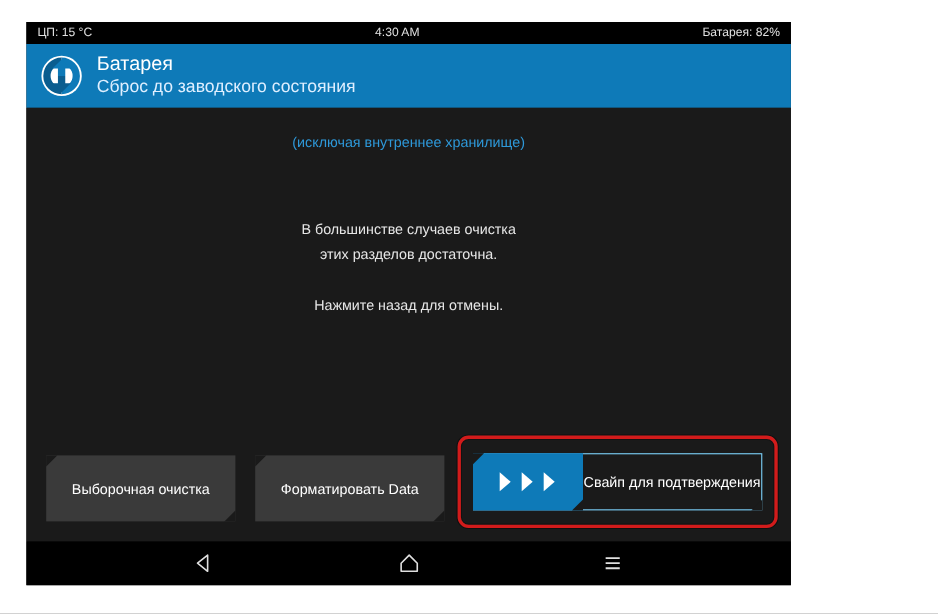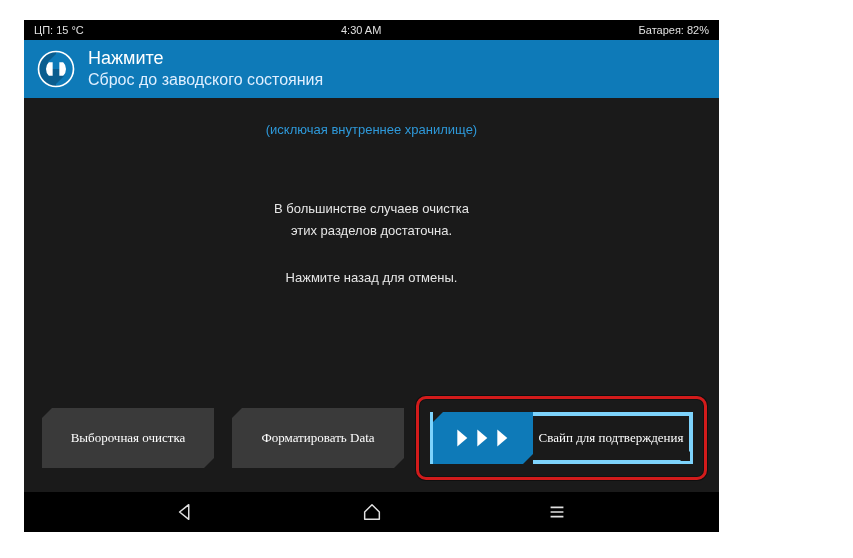--- a/index.html
+++ b/index.html
@@ -90,22 +90,21 @@
     margin-top: 28px;
   }
   
   .button-row {
     position: absolute;
     bottom: 18px;
     left: 18px;
     right: 18px;
     display: flex;
     gap: 18px;
-    align-items: center;
-    font-family: Liberation Serif, serif;
+    align-items: flex-end;
   }
   .flat-btn {
     height: 60px;
     background: #3a3a3a;
     color: #fff;
     font-size: 13px;
     display: flex;
     align-items: center;
     justify-content: center;
     flex: 0 0 172px;
@@ -143,21 +142,21 @@
     inset: -6px -6px -6px -6px;
     border: 3px solid #d21b1b;
     border-radius: 10px;
     pointer-events: none;
     box-shadow: 0 0 0 1px rgba(0,0,0,0.4), inset 0 0 0 1px rgba(0,0,0,0.3);
   }
   .swipe-track {
     position: relative;
     height: 52px;
     flex: 1;
-    border: 4px solid #7dd3fc;
+    border: 1px solid #7dd3fc;
     background: #1a1a1a;
     display: flex;
     align-items: center;
     margin: 0 8px;
   }
   .swipe-track::before {
     top: -1px; left: -1px;
     border-top: 10px solid #1a1a1a;
     border-right: 10px solid transparent;
   }
@@ -227,21 +226,21 @@
     <div class="logo">
       <svg viewBox="0 0 48 48" width="40" height="40">
         <circle cx="24" cy="24" r="22" fill="#fff"></circle>
         <path d="M24 4 A20 20 0 0 1 24 44 L24 36 A12 12 0 0 0 24 12 Z" fill="#0e7ab8"></path>
         <path d="M24 4 A20 20 0 0 0 24 44 L24 36 A12 12 0 0 1 24 12 Z" fill="#0a5d8f"></path>
         <path d="M14 16 L24 6 L34 16 L28 16 L28 24 L20 24 L20 16 Z" fill="#0e7ab8"></path>
         <path d="M14 32 L24 42 L34 32 L28 32 L28 24 L20 24 L20 32 Z" fill="#0a5d8f"></path>
       </svg>
     </div>
     <div class="title-text">
-      <h1>Нажмите</h1>
+      <h1>Батарея</h1>
       <div class="sub">Сброс до заводского состояния</div>
     </div>
   </div>
 
   <div class="content">
     <div class="desc-accent">
       <div>(исключая внутреннее хранилище)</div>
     </div>
     <div class="desc-main">
       <div>В большинстве случаев очистка</div>

